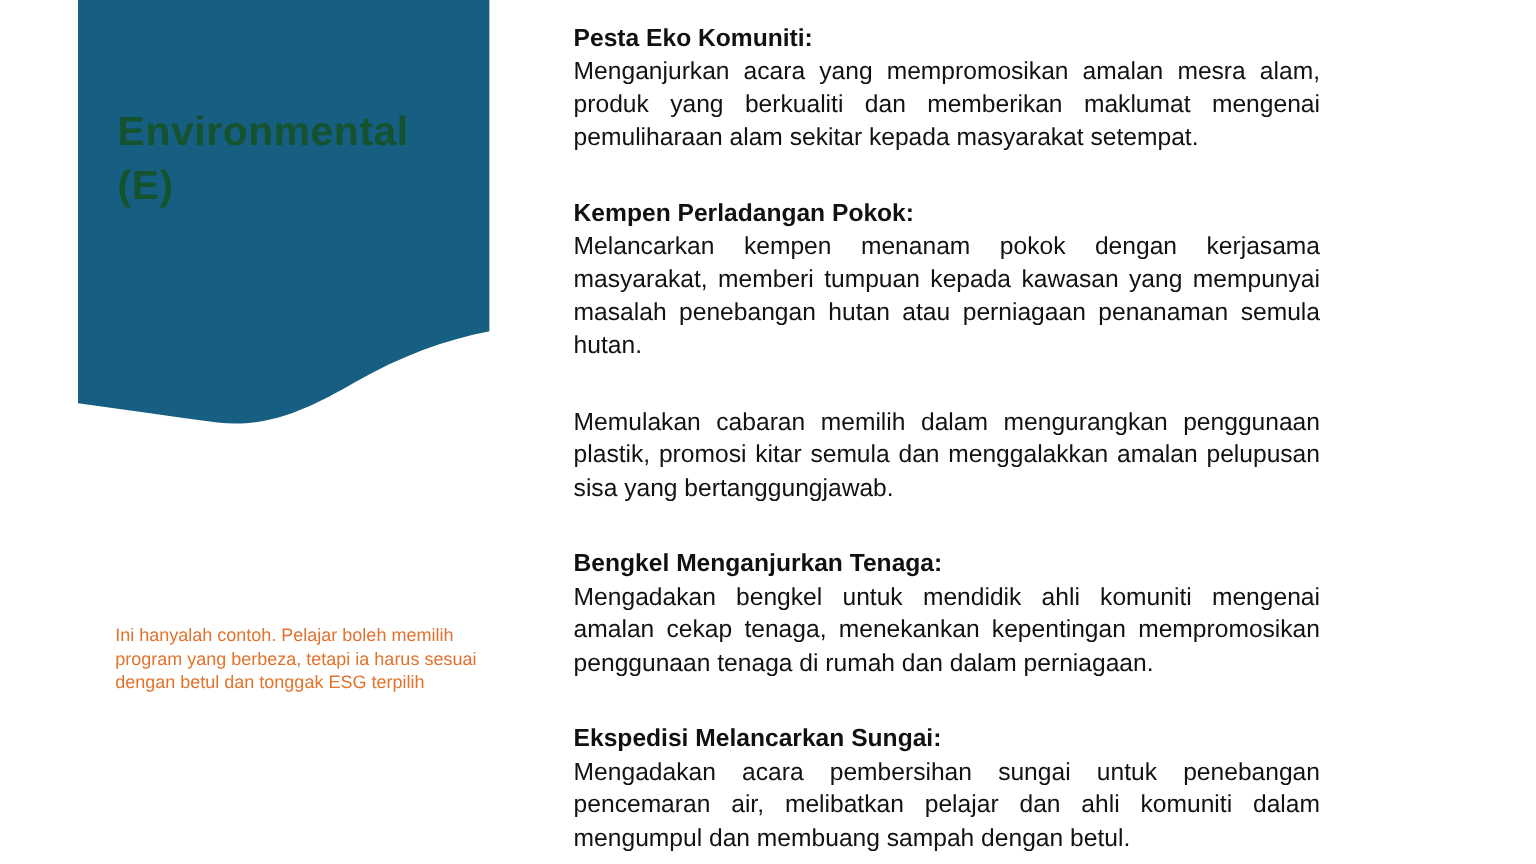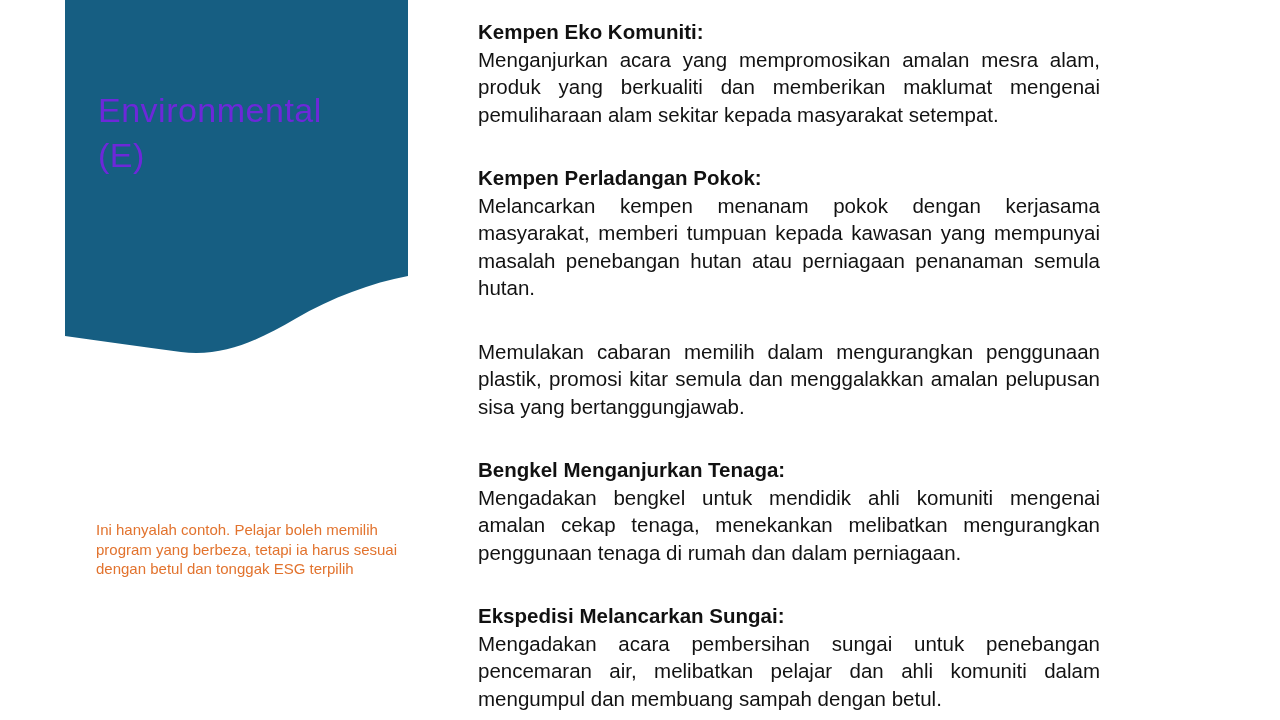--- a/index.html
+++ b/index.html
@@ -30,23 +30,23 @@
     left: 0;
     top: 0;
     width: 100%;
     height: 100%;
     display: block;
   }
   .panel-title {
     position: absolute;
     left: 33px;
     top: 88px;
-    color: #6d28d9;
+    color: #14532d;
     font-size: 34px;
-    font-weight: 400;
+    font-weight: 700;
     line-height: 45px;
     letter-spacing: 0.5px;
     white-space: nowrap;
   }
 
   
   .note {
     position: absolute;
     left: 96px;
     top: 520px;
@@ -93,36 +93,36 @@
       <div>Environmental</div>
       <div>(E)</div>
     </div>
   </div>
 
   <div class="note">Ini hanyalah contoh. Pelajar boleh memilih program yang berbeza, tetapi ia harus sesuai dengan betul dan tonggak ESG terpilih</div>
 
   <div class="content">
 
     <section class="block">
-      <h3>Kempen Eko Komuniti:</h3>
+      <h3>Pesta Eko Komuniti:</h3>
       <p>Menganjurkan acara yang mempromosikan amalan mesra alam, produk yang berkualiti dan memberikan maklumat mengenai pemuliharaan alam sekitar kepada masyarakat setempat.</p>
     </section>
 
     <section class="block">
       <h3>Kempen Perladangan Pokok:</h3>
       <p>Melancarkan kempen menanam pokok dengan kerjasama masyarakat, memberi tumpuan kepada kawasan yang mempunyai masalah penebangan hutan atau perniagaan penanaman semula hutan.</p>
     </section>
 
     <section class="block">
       <p>Memulakan cabaran memilih dalam mengurangkan penggunaan plastik, promosi kitar semula dan menggalakkan amalan pelupusan sisa yang bertanggungjawab.</p>
     </section>
 
     <section class="block">
       <h3>Bengkel Menganjurkan Tenaga:</h3>
-      <p>Mengadakan bengkel untuk mendidik ahli komuniti mengenai amalan cekap tenaga, menekankan melibatkan mengurangkan penggunaan tenaga di rumah dan dalam perniagaan.</p>
+      <p>Mengadakan bengkel untuk mendidik ahli komuniti mengenai amalan cekap tenaga, menekankan kepentingan mempromosikan penggunaan tenaga di rumah dan dalam perniagaan.</p>
     </section>
 
     <section class="block">
       <h3>Ekspedisi Melancarkan Sungai:</h3>
       <p>Mengadakan acara pembersihan sungai untuk penebangan pencemaran air, melibatkan pelajar dan ahli komuniti dalam mengumpul dan membuang sampah dengan betul.</p>
     </section>
 
   </div>
 </div>
 

